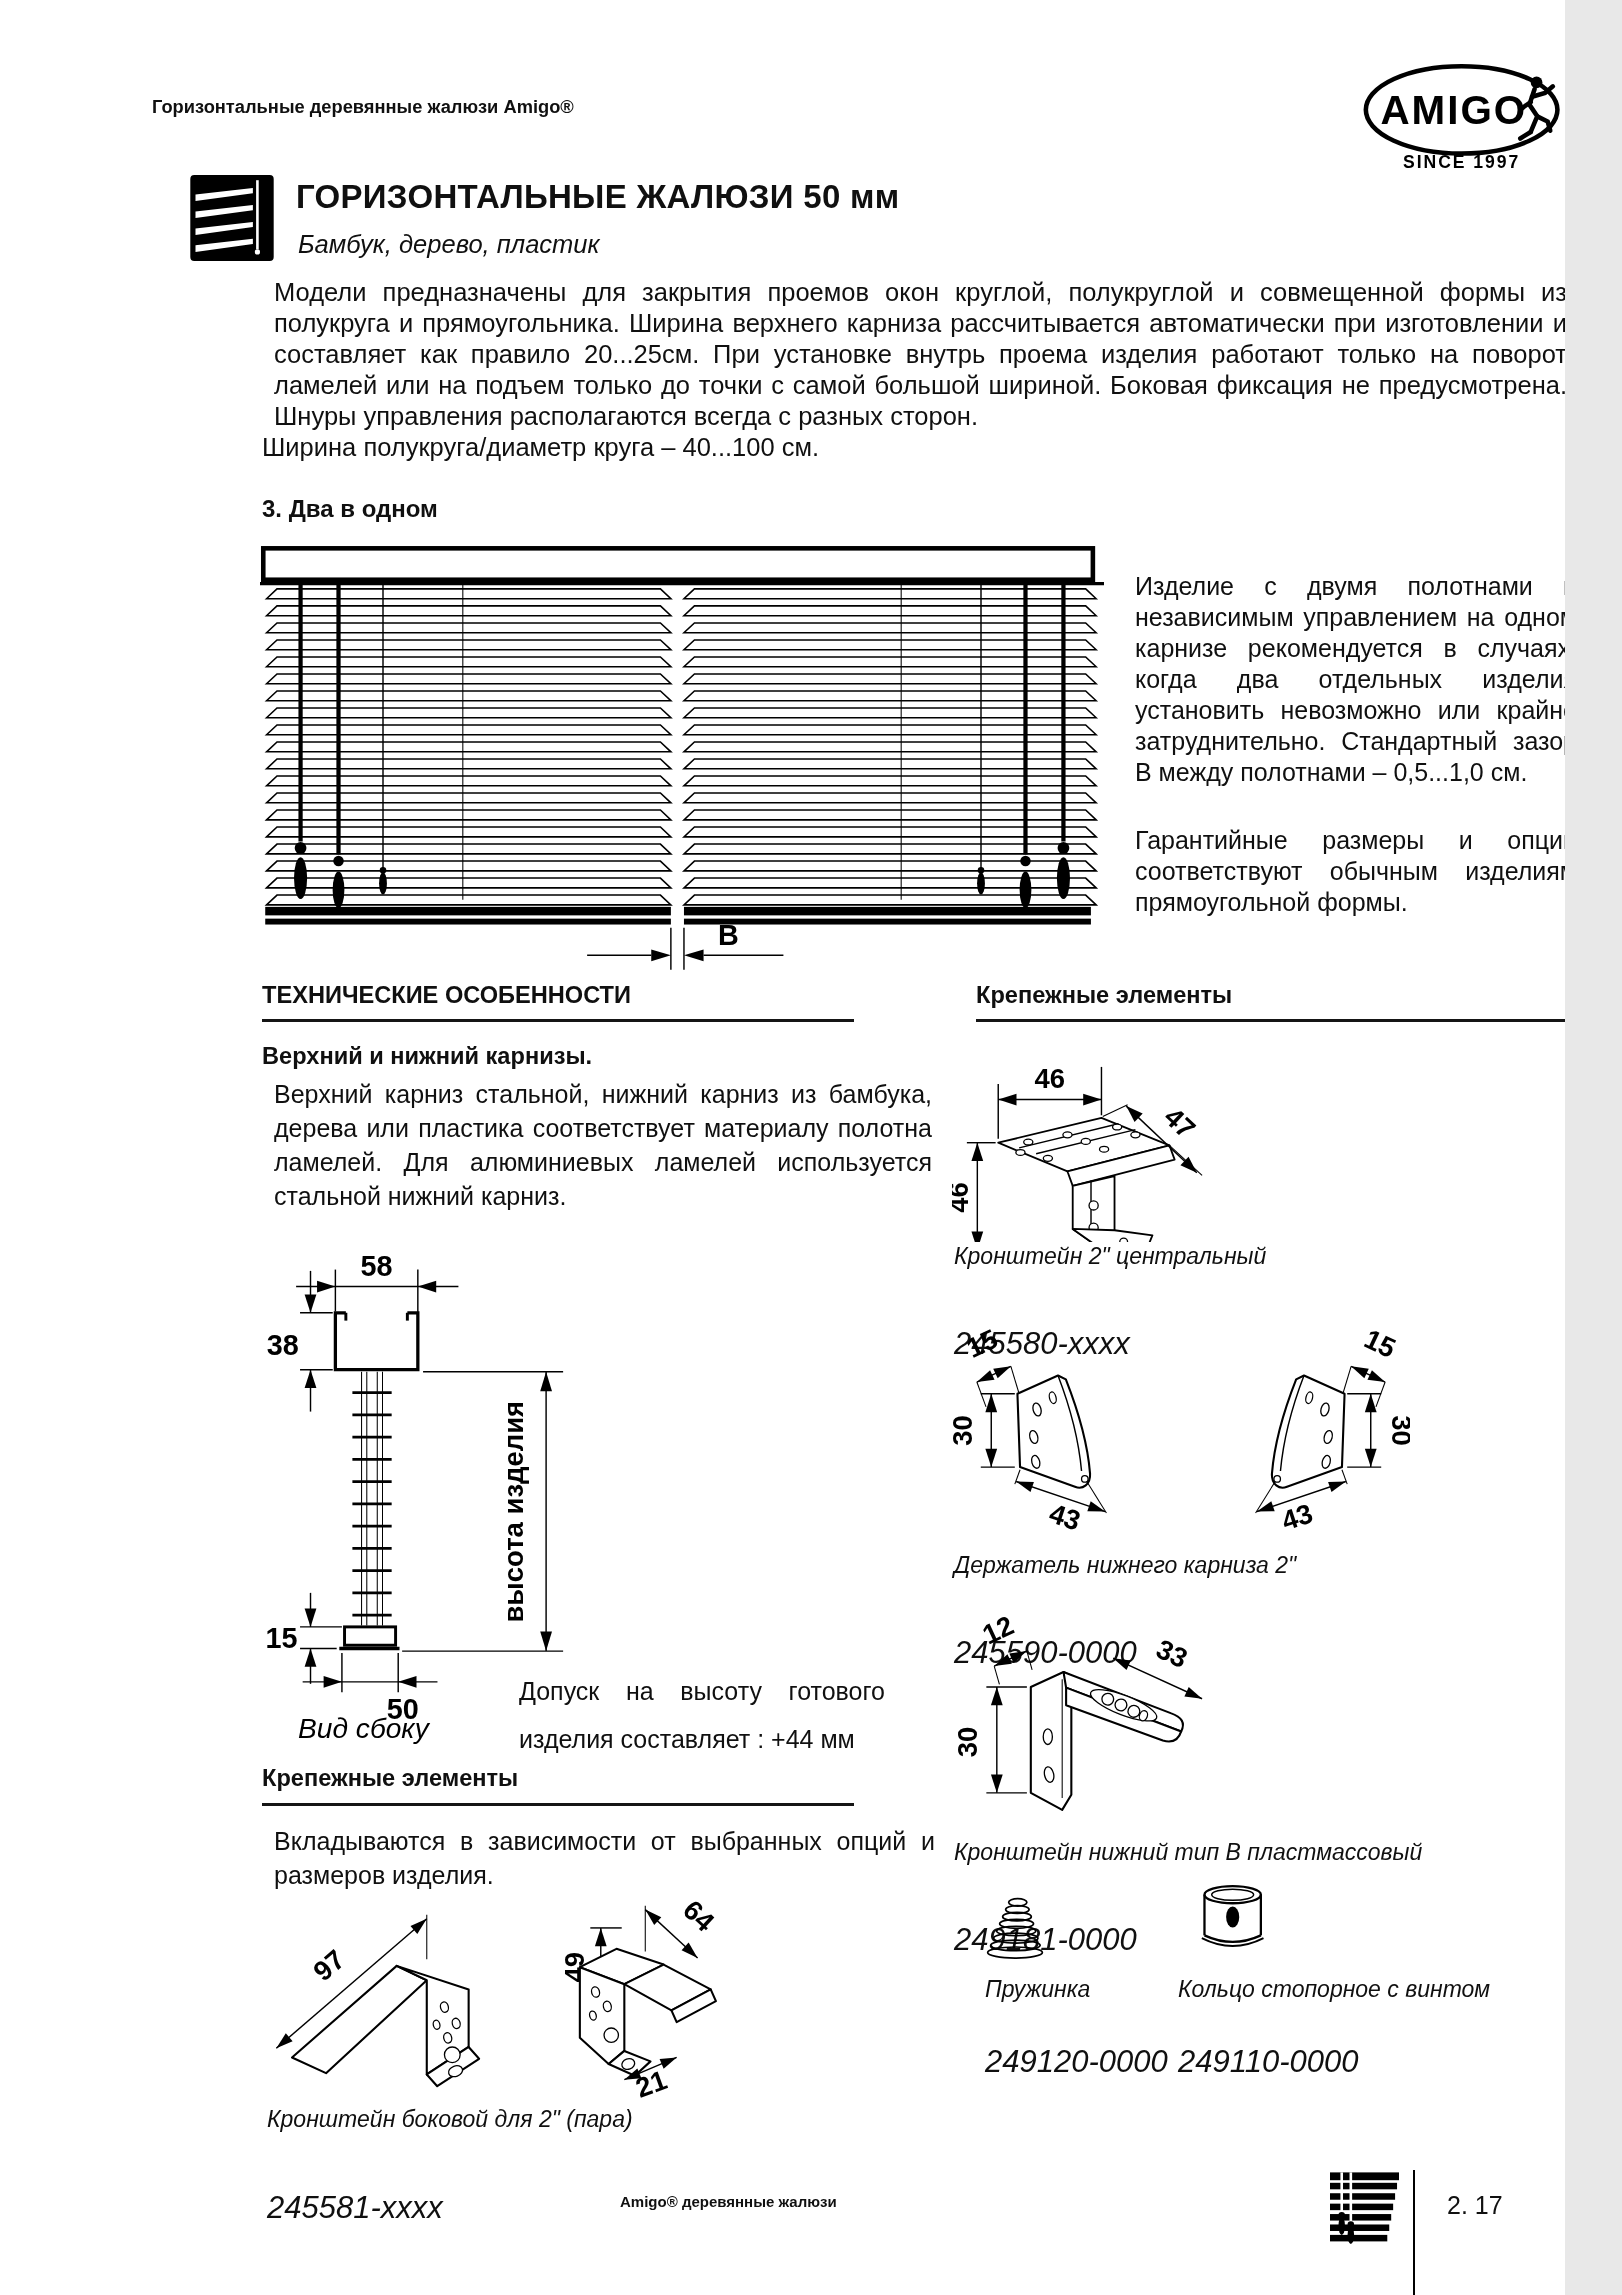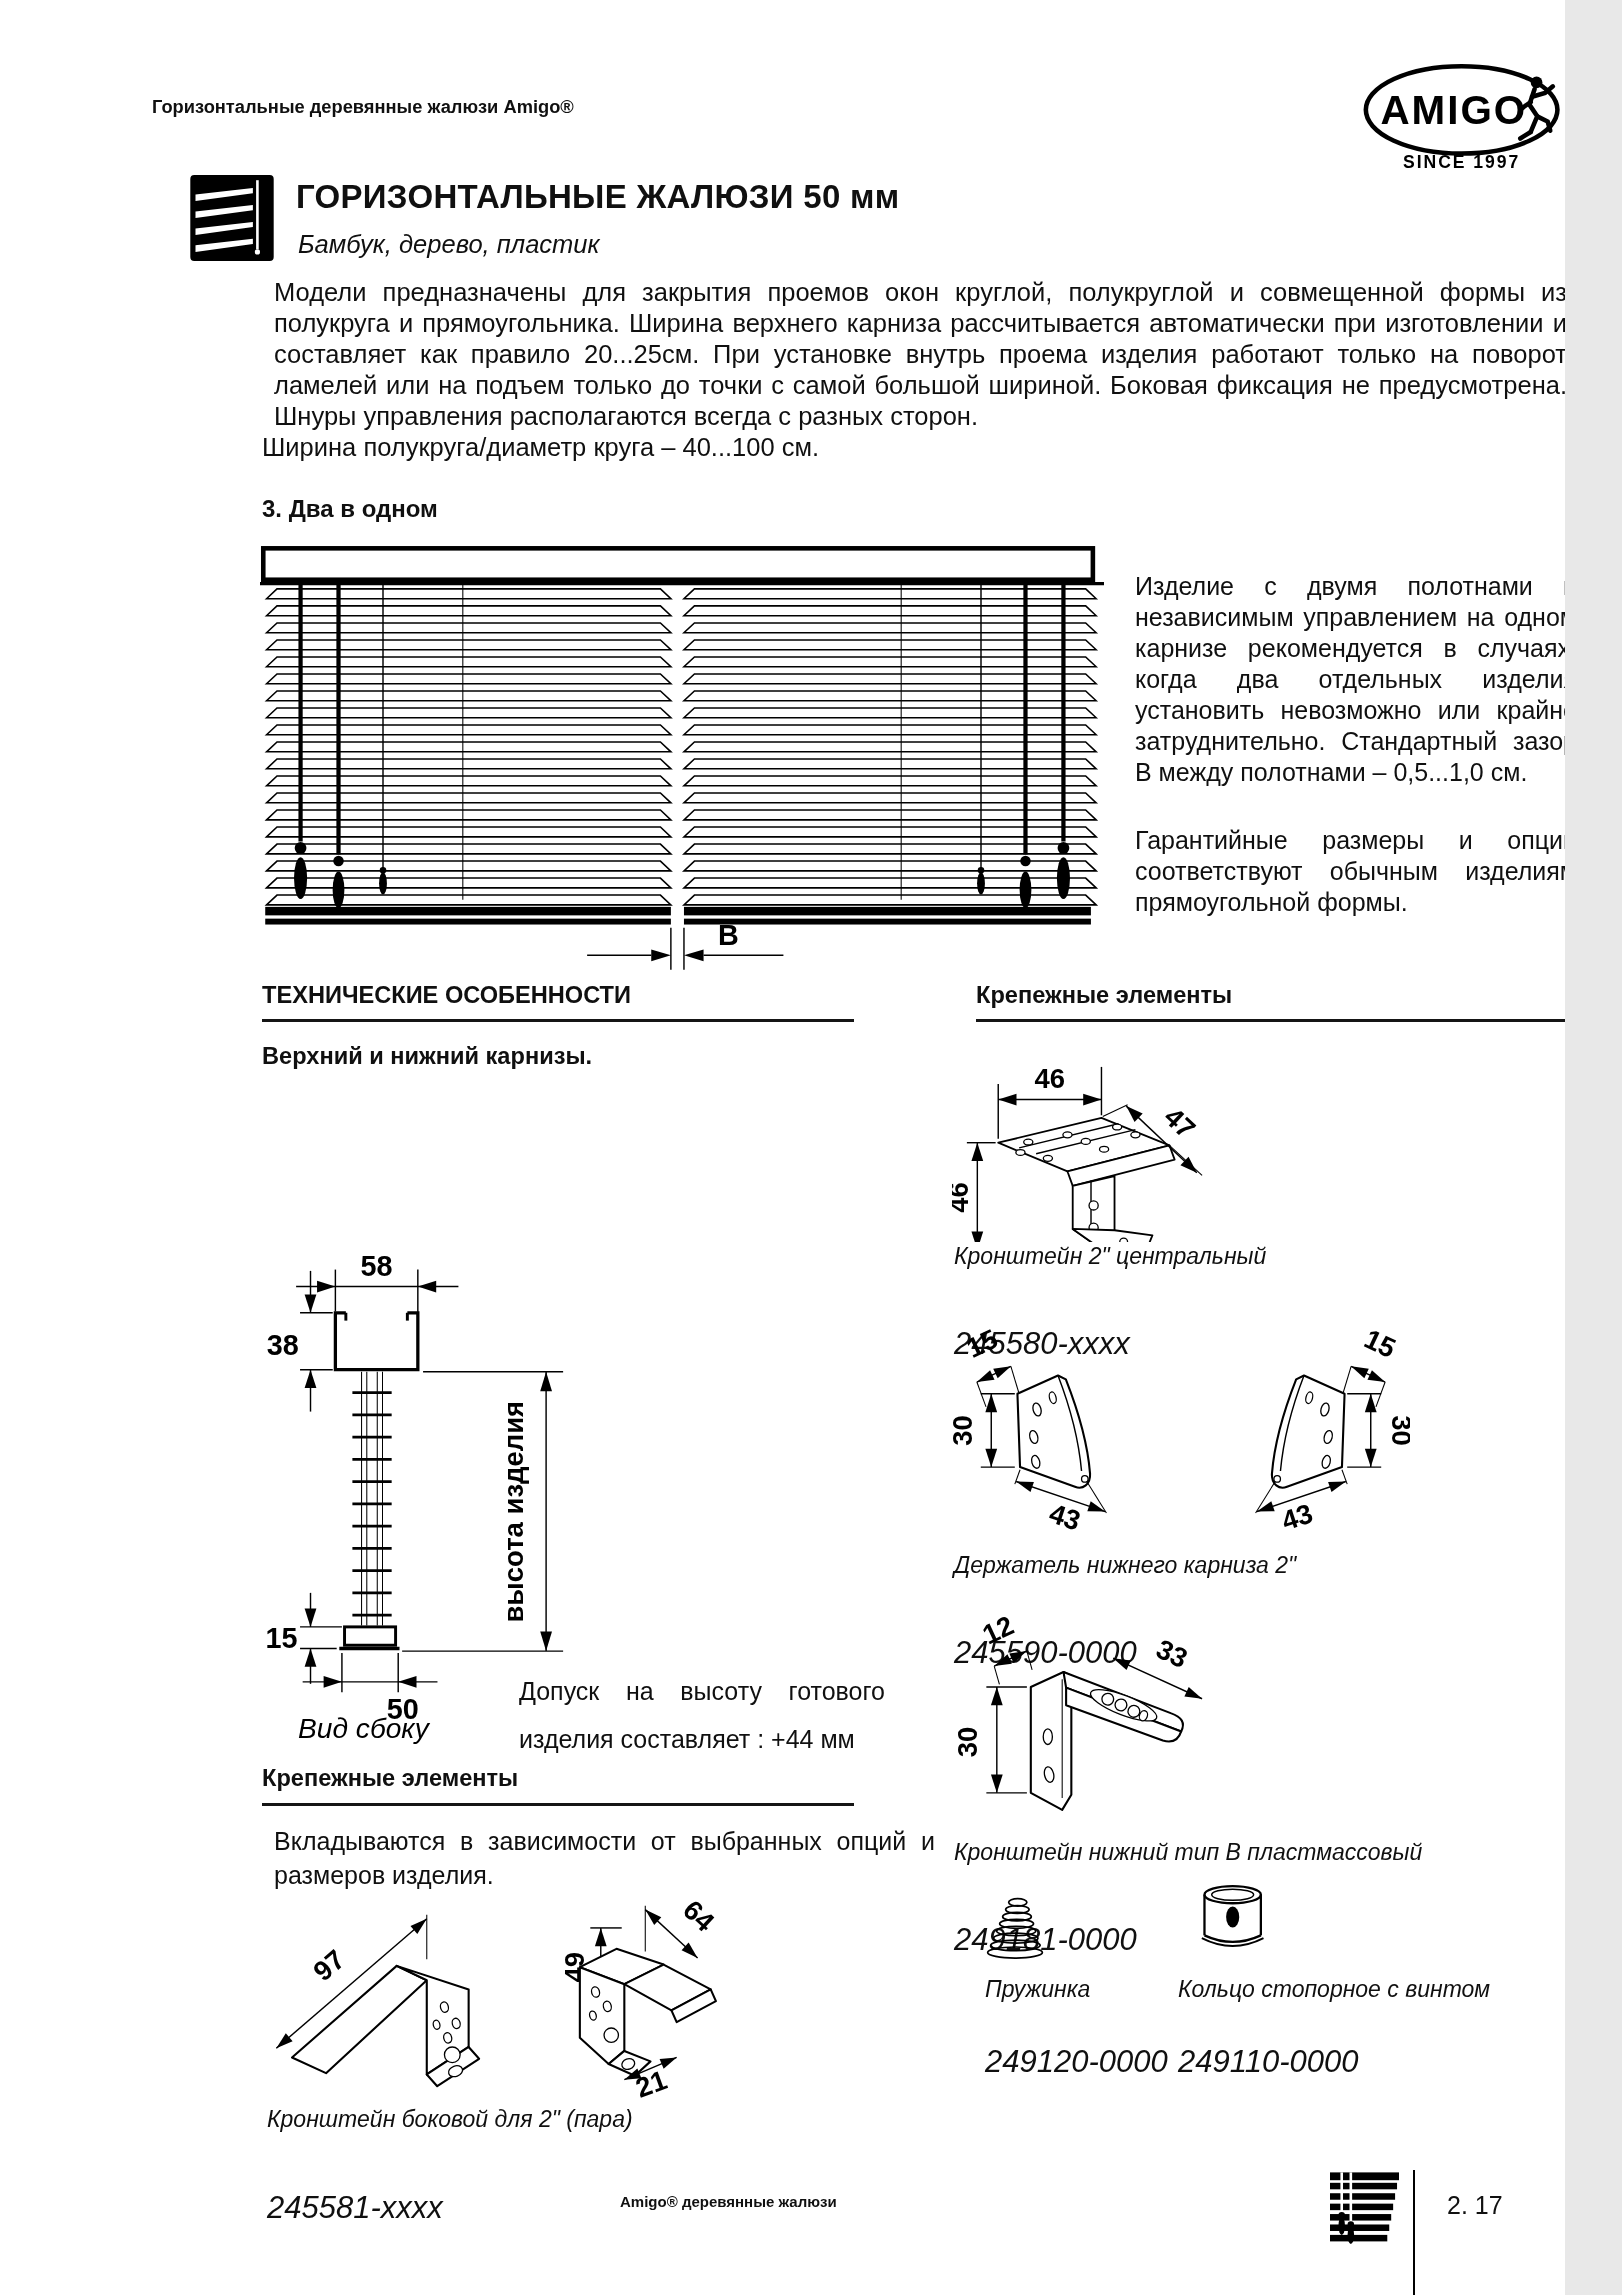--- a/index.html
+++ b/index.html
@@ -169,20 +169,21 @@
     <div class="jtext">Изделие с двумя полотнами и независимым управлением на одном карнизе рекомендуется в случаях, когда два отдельных изделия установить невозможно или крайне затруднительно. Стандартный зазор В между полотнами – 0,5...1,0 см.</div>
     <div class="jtext p2">Гарантийные размеры и опции соответствуют обычным изделиям прямоугольной формы.</div>
   </div>
 
   <div class="abs sec-h" style="left:262px;top:982px">ТЕХНИЧЕСКИЕ ОСОБЕННОСТИ</div>
   <div class="abs sec-h" style="left:976px;top:982px">Крепежные элементы</div>
   <div class="abs rule" style="left:262px;top:1019px;width:592px"></div>
   <div class="abs rule" style="left:976px;top:1019px;width:589px"></div>
 
   <div class="abs sub-h">Верхний и нижний карнизы.</div>
+  <div class="abs jtext cornice-body">Верхний карниз стальной, нижний карниз из бамбука, дерева или пластика соответствует материалу полотна ламелей. Для алюминиевых ламелей используется стальной нижний карниз.</div>
 
   <svg class="abs" style="left:262px;top:1229px" width="419" height="517" viewBox="0 0 640 790">
     <g>
       <line x1="112" y1="62" x2="112" y2="126" class="ln w2"></line>
       <line x1="238" y1="62" x2="238" y2="140" class="ln w2"></line>
       <line x1="52" y1="88" x2="300" y2="88" class="ln w2"></line>
       <polygon points="112,88 84,79 84,97" class="arr"></polygon>
       <polygon points="238,88 266,79 266,97" class="arr"></polygon>
       <text x="175" y="72" text-anchor="middle" class="dimc">58</text>
     </g>

